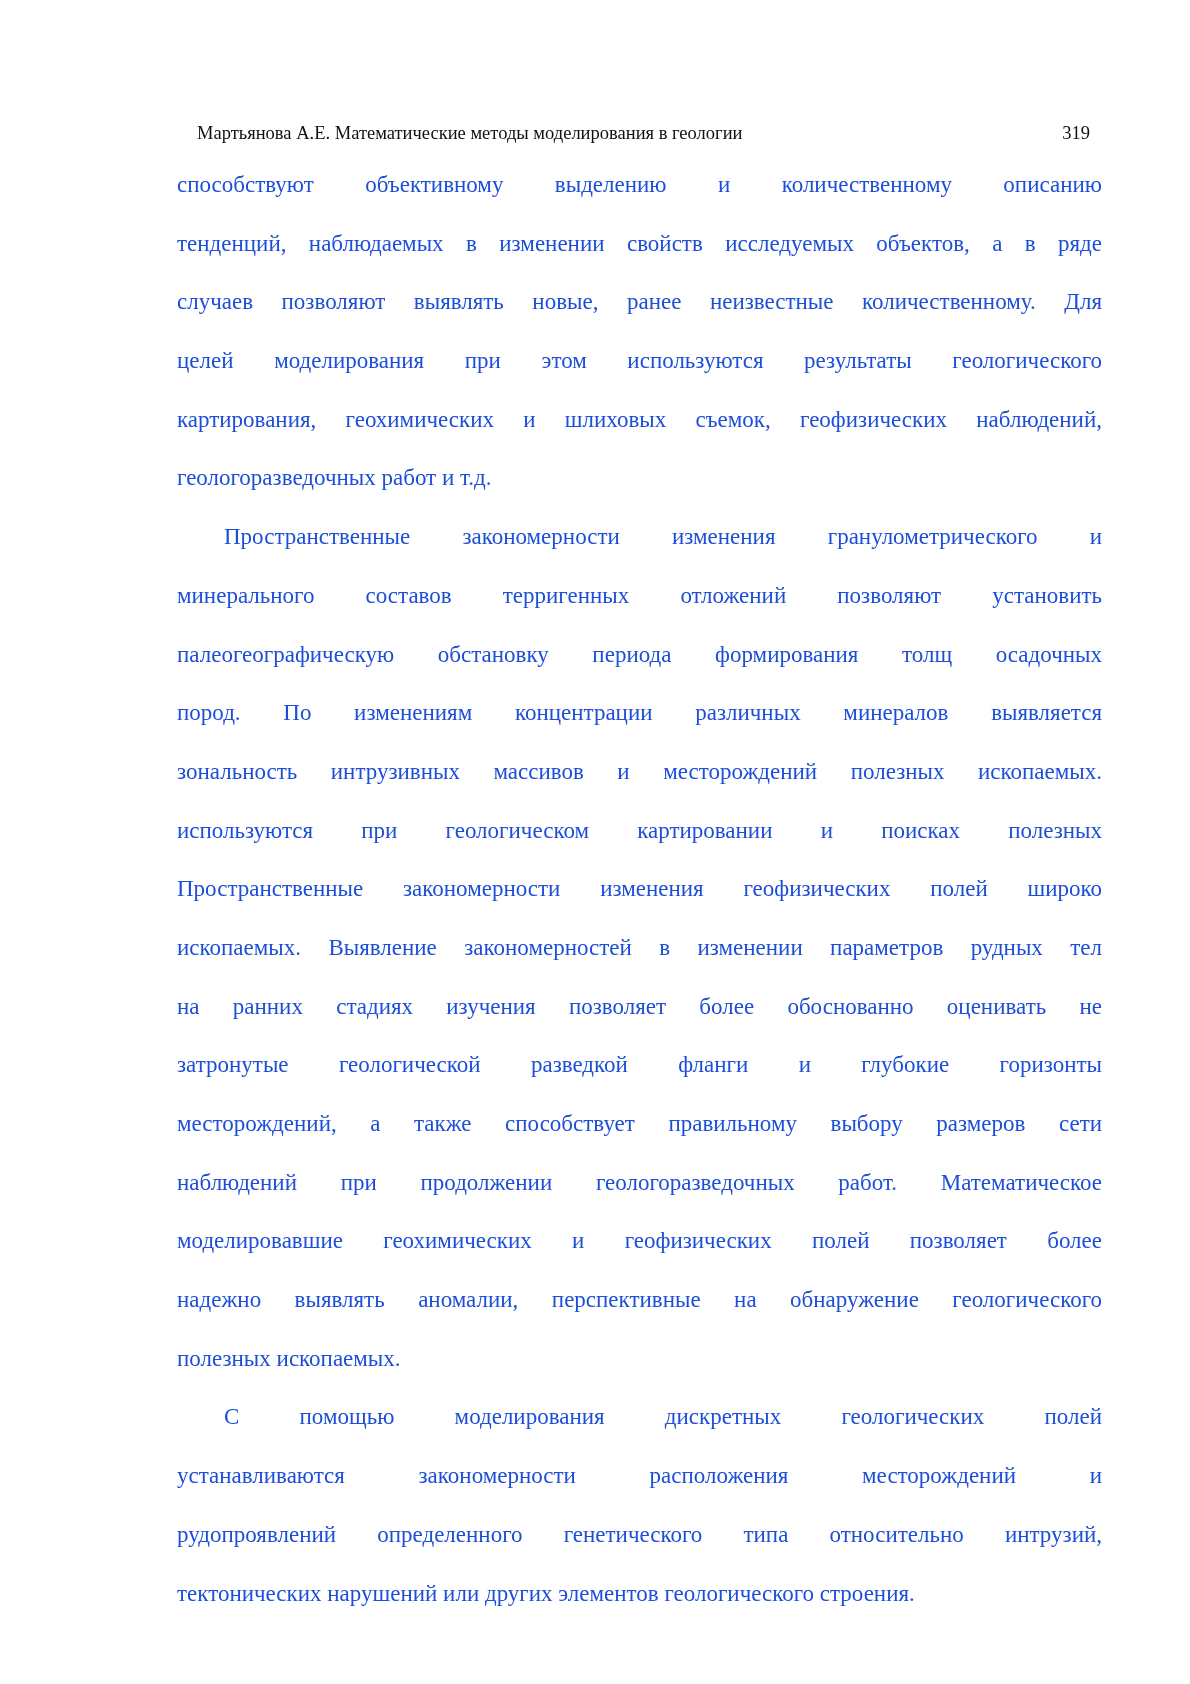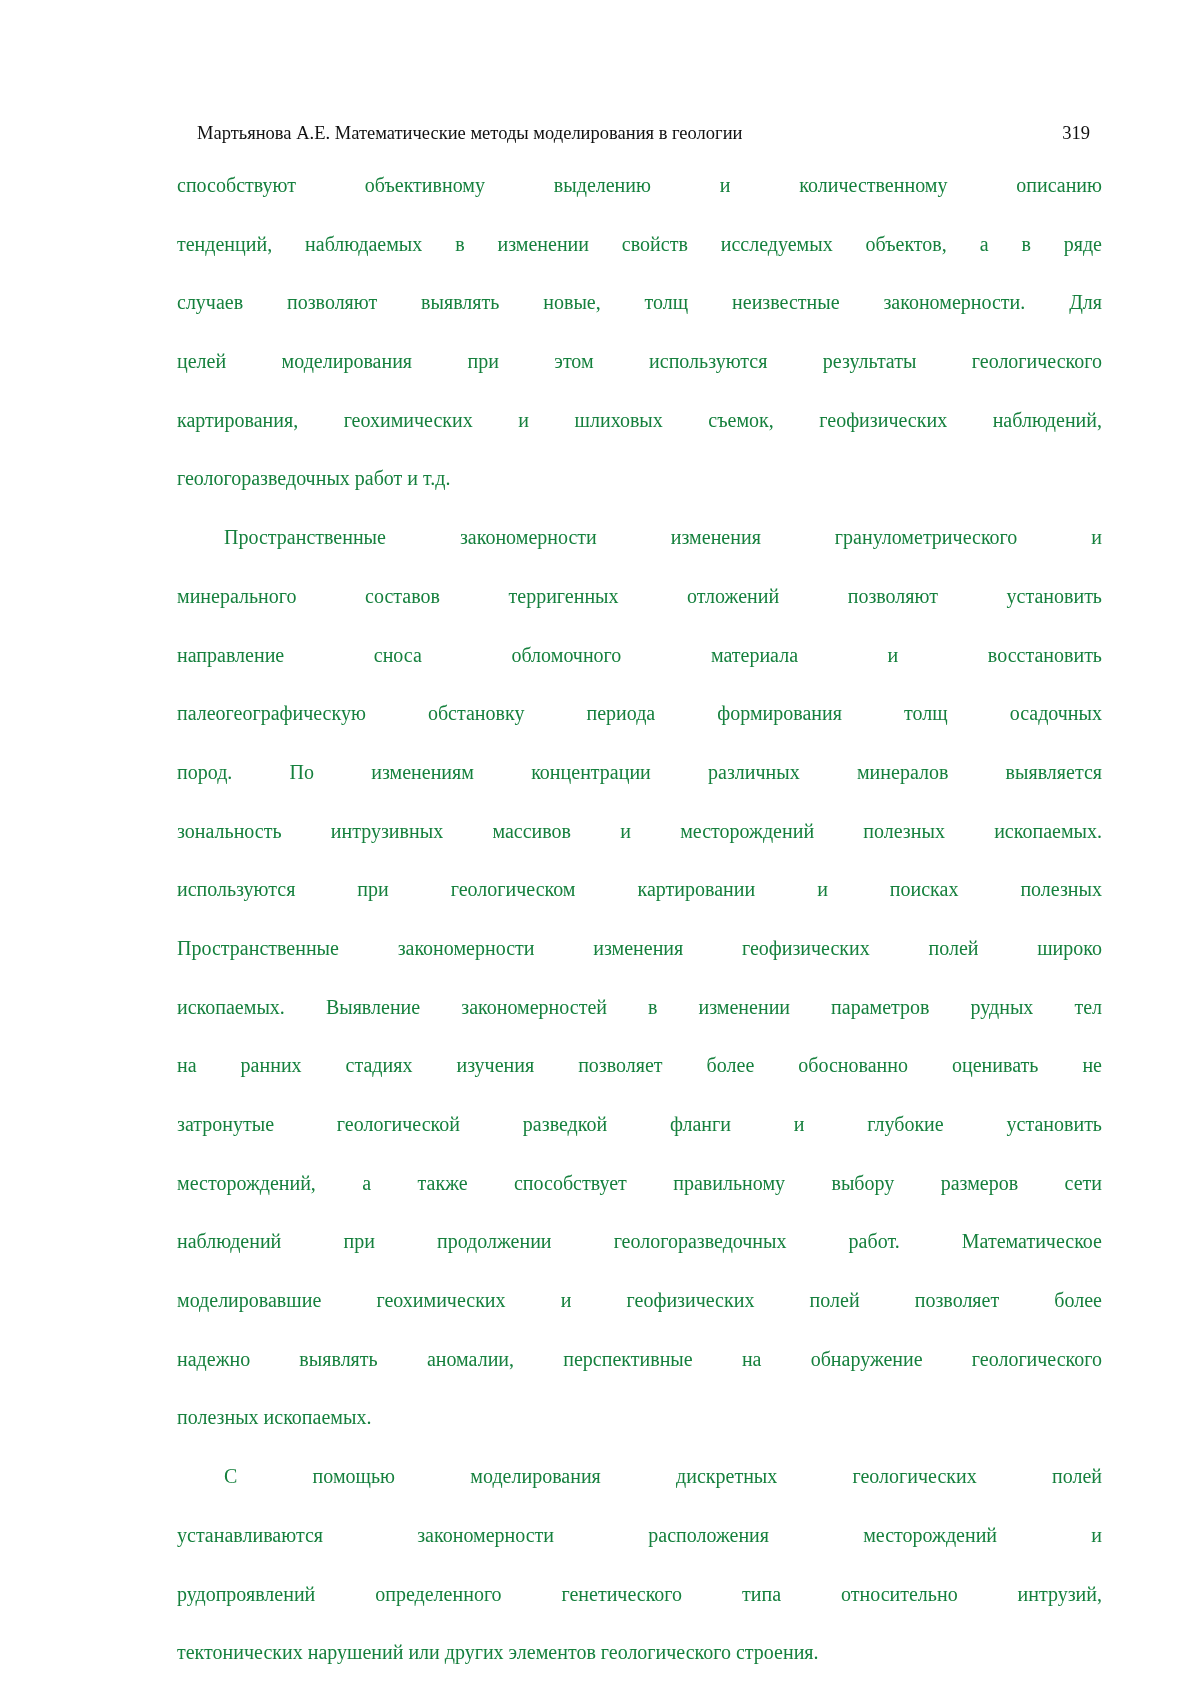--- a/index.html
+++ b/index.html
@@ -31,24 +31,24 @@
   .page-number {
   }
   .body {
     position: absolute;
     top: 102px;
     left: 105px;
     width: 973px;
   }
   .paragraph { }
   .line {
-    font-size: 20px;
+    font-size: 23px;
     line-height: 46.7px;
     height: 46.7px;
-    color: #15803d;
+    color: #1d4ed8;
     text-align: justify;
     text-align-last: justify;
     white-space: normal;
   }
   .line.last {
     text-align: right;
     text-align-last: left;
   }
   .line.indent {
     padding-left: 47px;
@@ -59,37 +59,36 @@
 
 <div class="page">
   <div class="header">
     <span class="running-title">Мартьянова А.Е. Математические методы моделирования в геологии</span>
     <span class="page-number">319</span>
   </div>
   <div class="body" id="page-body">
       <div class="paragraph">
         <div class="line">способствуют объективному выделению и количественному описанию</div>
         <div class="line">тенденций, наблюдаемых в изменении свойств исследуемых объектов, а в ряде</div>
-        <div class="line">случаев позволяют выявлять новые, толщ неизвестные закономерности. Для</div>
+        <div class="line">случаев позволяют выявлять новые, ранее неизвестные количественному. Для</div>
         <div class="line">целей моделирования при этом используются результаты геологического</div>
         <div class="line">картирования, геохимических и шлиховых съемок, геофизических наблюдений,</div>
         <div class="line last">геологоразведочных работ и т.д.</div>
       </div>
       <div class="paragraph">
         <div class="line indent">Пространственные закономерности изменения гранулометрического и</div>
         <div class="line">минерального составов терригенных отложений позволяют установить</div>
-        <div class="line">направление сноса обломочного материала и восстановить</div>
         <div class="line">палеогеографическую обстановку периода формирования толщ осадочных</div>
         <div class="line">пород. По изменениям концентрации различных минералов выявляется</div>
         <div class="line">зональность интрузивных массивов и месторождений полезных ископаемых.</div>
         <div class="line">используются при геологическом картировании и поисках полезных</div>
         <div class="line">Пространственные закономерности изменения геофизических полей широко</div>
         <div class="line">ископаемых. Выявление закономерностей в изменении параметров рудных тел</div>
         <div class="line">на ранних стадиях изучения позволяет более обоснованно оценивать не</div>
-        <div class="line">затронутые геологической разведкой фланги и глубокие установить</div>
+        <div class="line">затронутые геологической разведкой фланги и глубокие горизонты</div>
         <div class="line">месторождений, а также способствует правильному выбору размеров сети</div>
         <div class="line">наблюдений при продолжении геологоразведочных работ. Математическое</div>
         <div class="line">моделировавшие геохимических и геофизических полей позволяет более</div>
         <div class="line">надежно выявлять аномалии, перспективные на обнаружение геологического</div>
         <div class="line last">полезных ископаемых.</div>
       </div>
       <div class="paragraph">
         <div class="line indent">С помощью моделирования дискретных геологических полей</div>
         <div class="line">устанавливаются закономерности расположения месторождений и</div>
         <div class="line">рудопроявлений определенного генетического типа относительно интрузий,</div>

